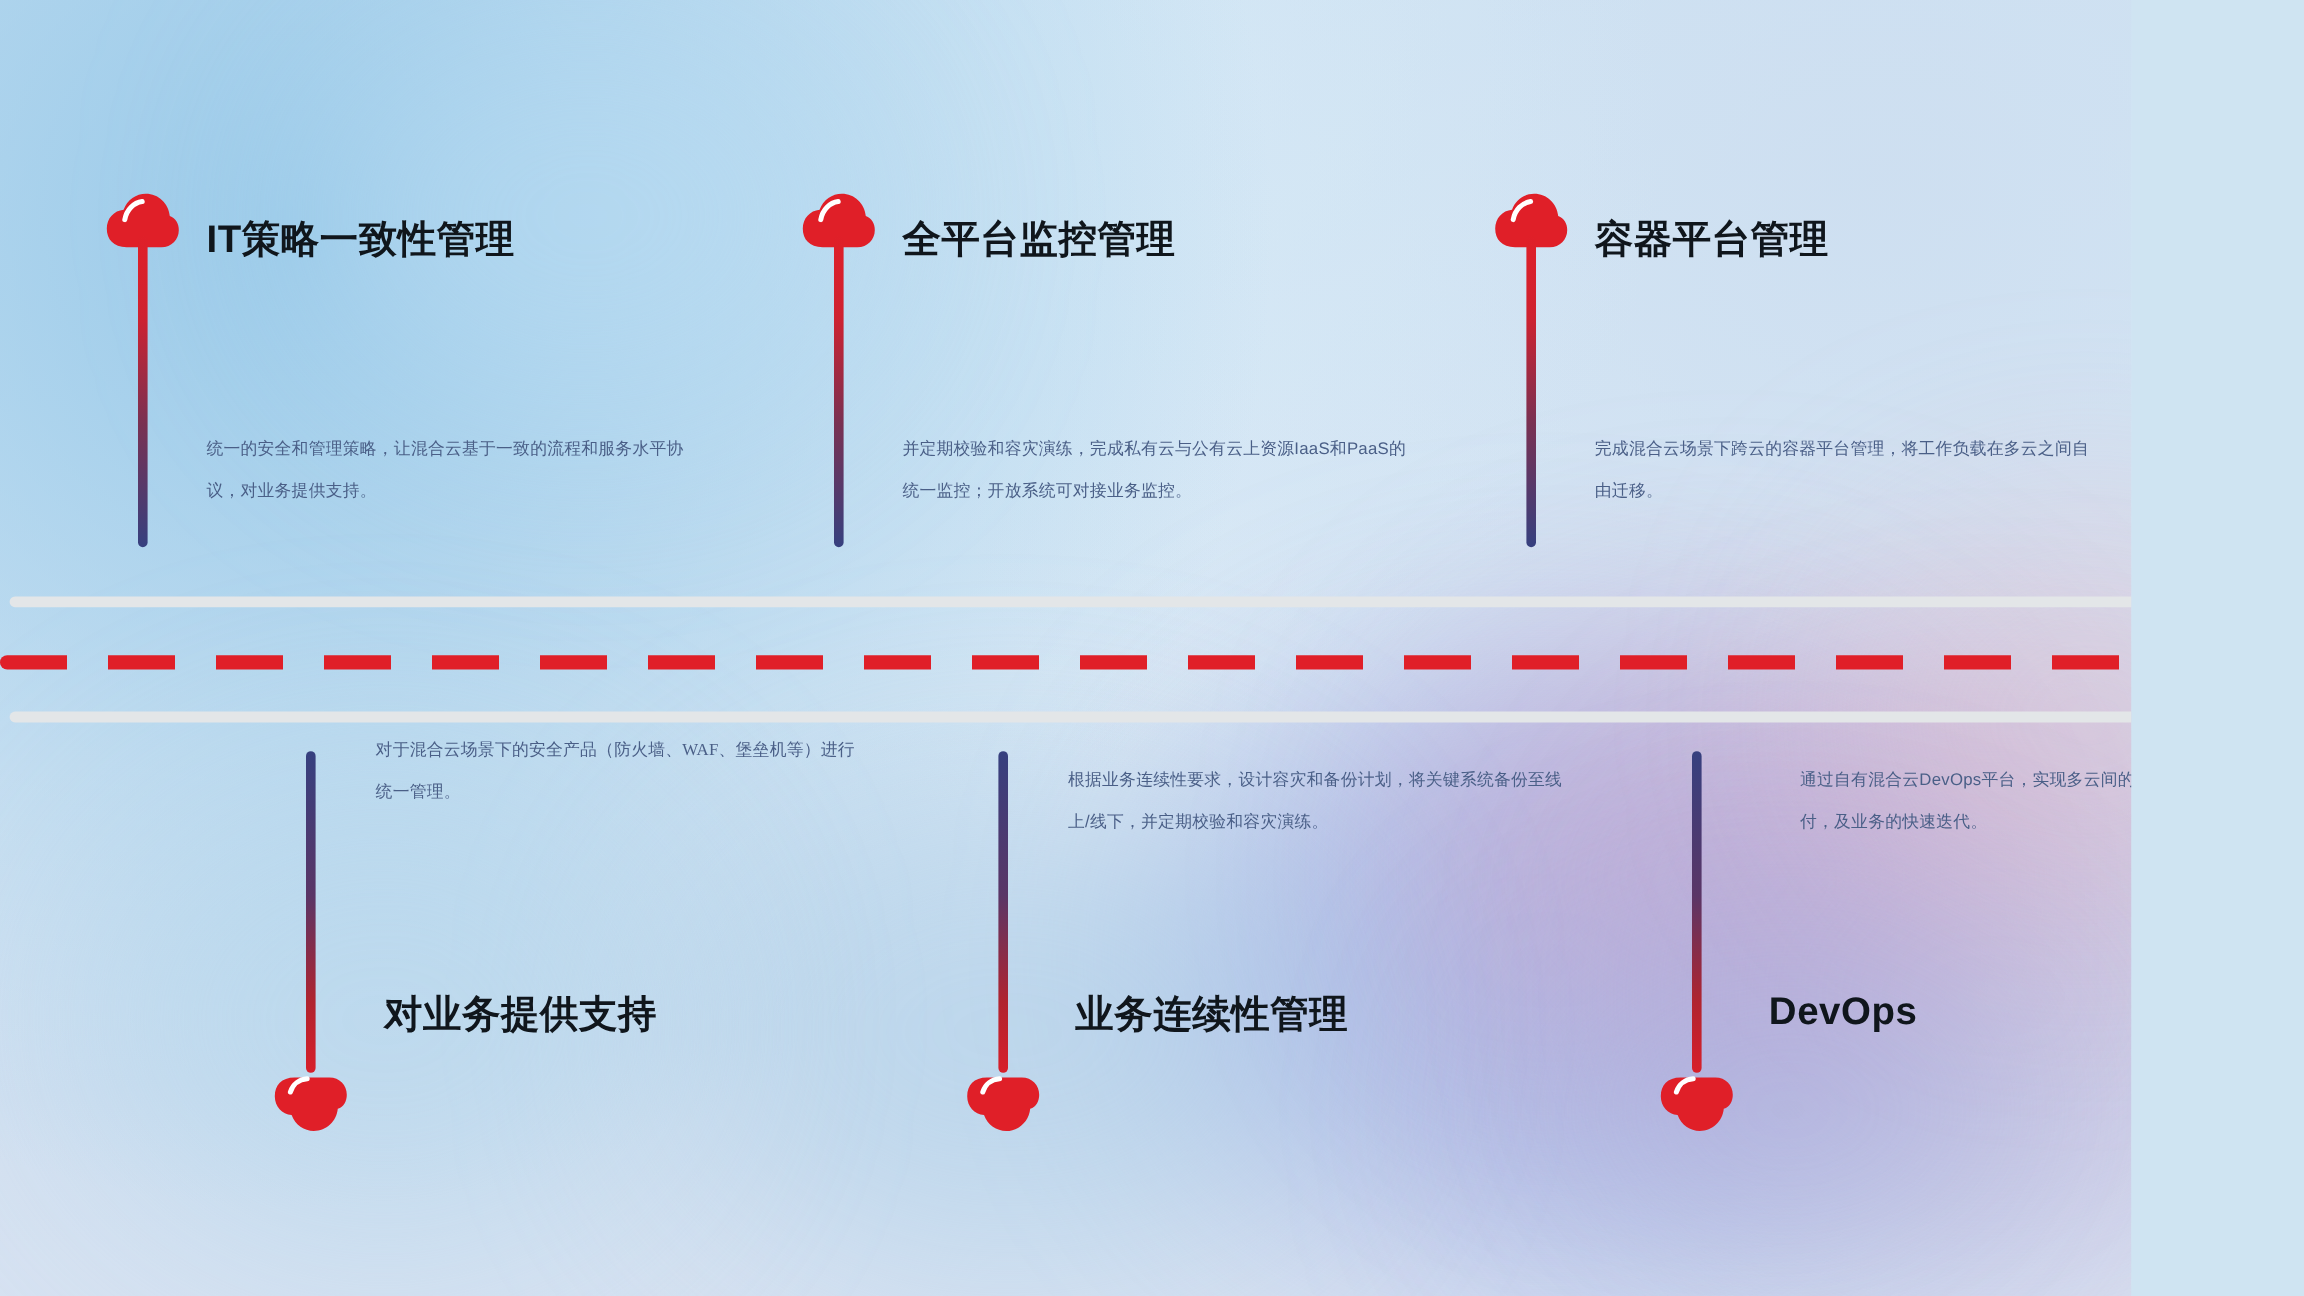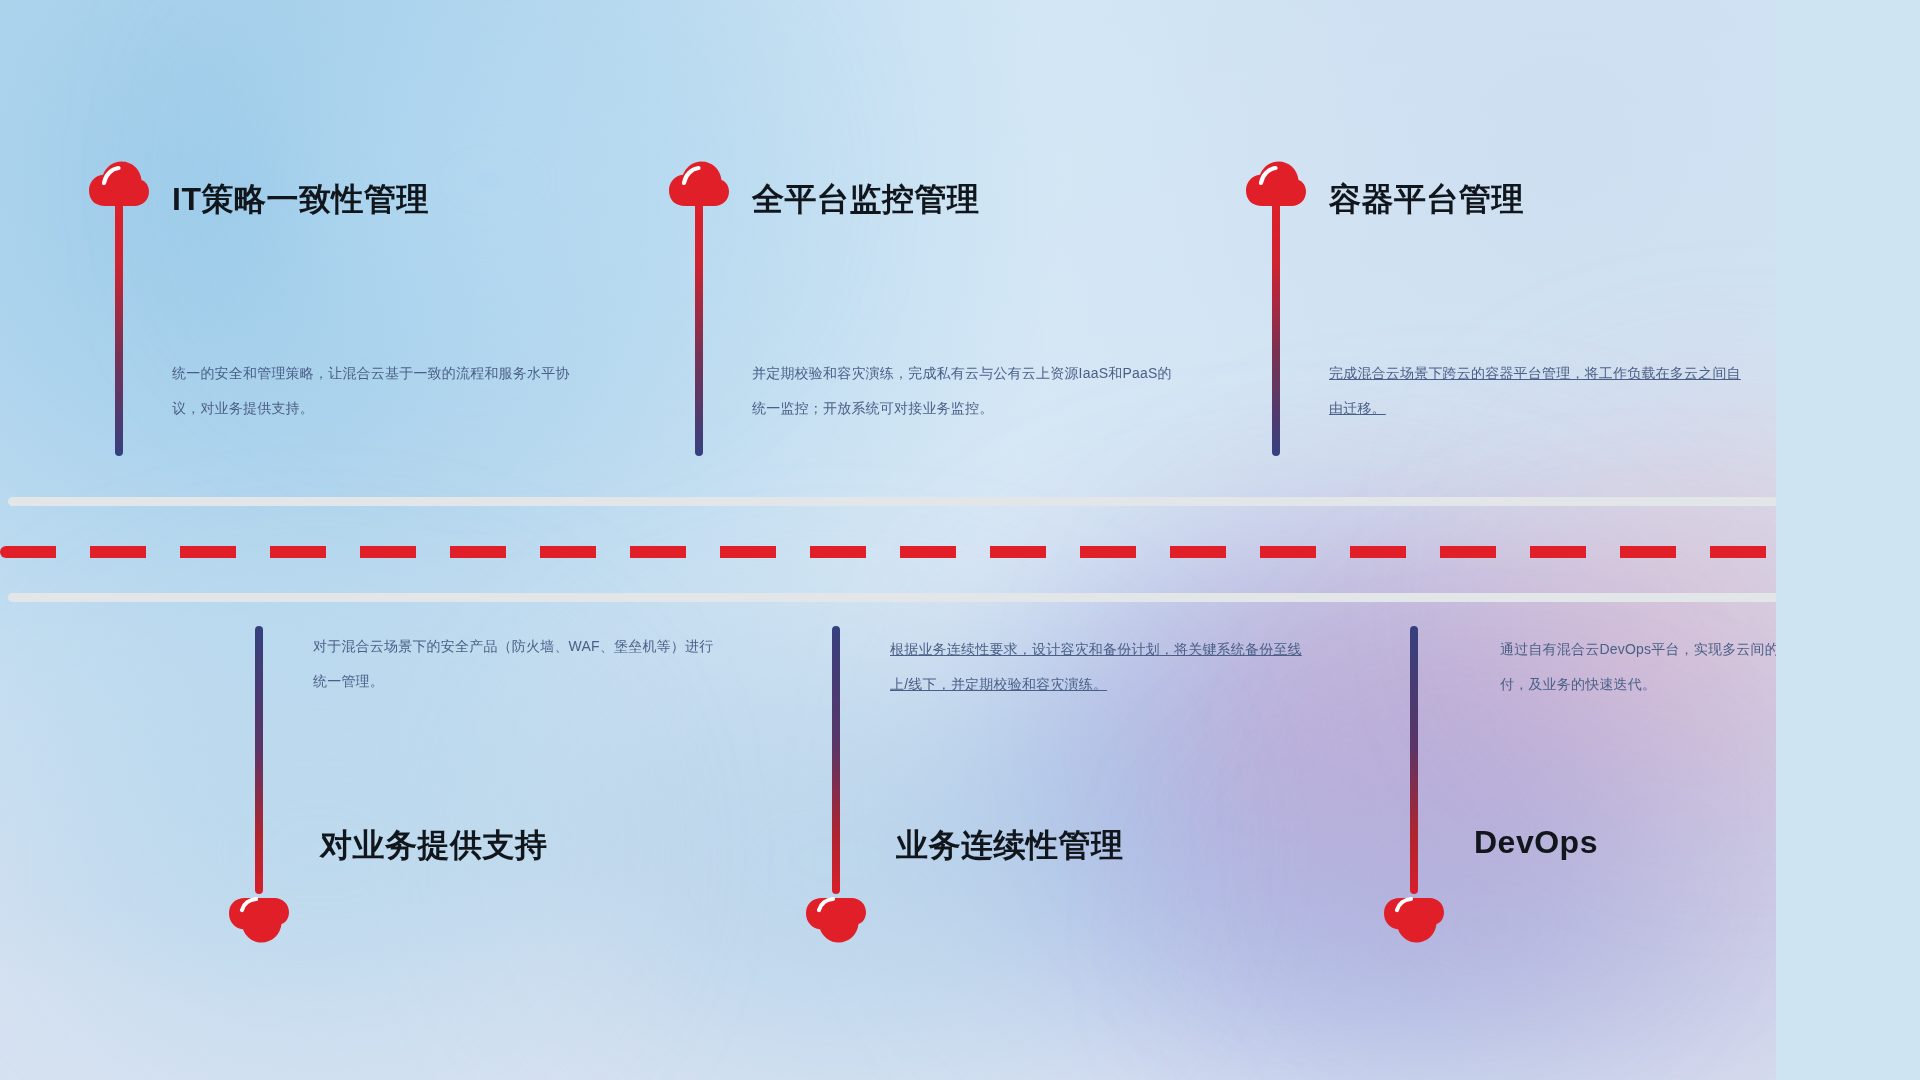--- a/index.html
+++ b/index.html
@@ -128,44 +128,44 @@
 
   <div class="col">
     <span class="cloud-icon" style="left:1245px; top:160px;">
       <svg width="62" height="48" viewBox="0 0 62 48">
         <path d="M17.5 46 C6.5 46 1 39.5 1 30.5 C1 22 7 15.5 15 14.8 C18 6.5 25.5 1.5 33.5 1.5 C44 1.5 52.5 9.5 53.5 20 C58.5 21.8 61 26.5 61 31.8 C61 39.5 55 46 46.5 46 Z" fill="#e01f28"></path>
         <path d="M16 23 C17.5 14.5 23.5 9 30.5 8" stroke="#ffffff" stroke-width="4.2" stroke-linecap="round" fill="none"></path>
       </svg>
     </span>
     <span class="stem down" style="left:1272px; top:196px; height:260px;"></span>
     <span class="title" style="left:1329px; top:178px;">容器平台管理</span>
-    <span class="body-text" style="left:1329px; top:356px; width:418px;text-decoration:underline;">完成混合云场景下跨云的容器平台管理，将工作负载在多云之间自由迁移。</span>
+    <span class="body-text" style="left:1329px; top:356px; width:418px;">完成混合云场景下跨云的容器平台管理，将工作负载在多云之间自由迁移。</span>
   </div>
 
   <div class="divider-band">
     <div class="rule-line rule-top"></div>
     <div class="dashed-line"></div>
     <div class="rule-line rule-bottom"></div>
   </div>
 
   <div class="col">
     <span class="stem up" style="left:255px; top:626px; height:268px;"></span>
-    <span class="body-text" style="left:313px; top:629px; width:410px;">对于混合云场景下的安全产品（防火墙、WAF、堡垒机等）进行统一管理。</span>
+    <span class="body-text" style="left:313px; top:608px; width:410px;font-family:Liberation Serif, serif;">对于混合云场景下的安全产品（防火墙、WAF、堡垒机等）进行统一管理。</span>
     <span class="title" style="left:320px; top:824px;">对业务提供支持</span>
     <span class="cloud-icon" style="left:228px; top:896px;">
       <svg width="62" height="48" viewBox="0 0 62 48">
         <path d="M17.5 2 C6.5 2 1 8.5 1 17.5 C1 26 7 32.5 15 33.2 C18 41.5 25.5 46.5 33.5 46.5 C44 46.5 52.5 38.5 53.5 28 C58.5 26.2 61 21.5 61 16.2 C61 8.5 55 2 46.5 2 Z" fill="#e01f28"></path>
         <path d="M14 14 C16 7.5 21.5 3.5 28 3" stroke="#ffffff" stroke-width="4.2" stroke-linecap="round" fill="none"></path>
       </svg>
     </span>
   </div>
 
   <div class="col">
     <span class="stem up" style="left:832px; top:626px; height:268px;"></span>
-    <span class="body-text" style="left:890px; top:632px; width:420px;text-decoration:underline;">根据业务连续性要求，设计容灾和备份计划，将关键系统备份至线上/线下，并定期校验和容灾演练。</span>
+    <span class="body-text" style="left:890px; top:632px; width:420px;">根据业务连续性要求，设计容灾和备份计划，将关键系统备份至线上/线下，并定期校验和容灾演练。</span>
     <span class="title" style="left:896px; top:824px;">业务连续性管理</span>
     <span class="cloud-icon" style="left:805px; top:896px;">
       <svg width="62" height="48" viewBox="0 0 62 48">
         <path d="M17.5 2 C6.5 2 1 8.5 1 17.5 C1 26 7 32.5 15 33.2 C18 41.5 25.5 46.5 33.5 46.5 C44 46.5 52.5 38.5 53.5 28 C58.5 26.2 61 21.5 61 16.2 C61 8.5 55 2 46.5 2 Z" fill="#e01f28"></path>
         <path d="M14 14 C16 7.5 21.5 3.5 28 3" stroke="#ffffff" stroke-width="4.2" stroke-linecap="round" fill="none"></path>
       </svg>
     </span>
   </div>
 
   <div class="col">

